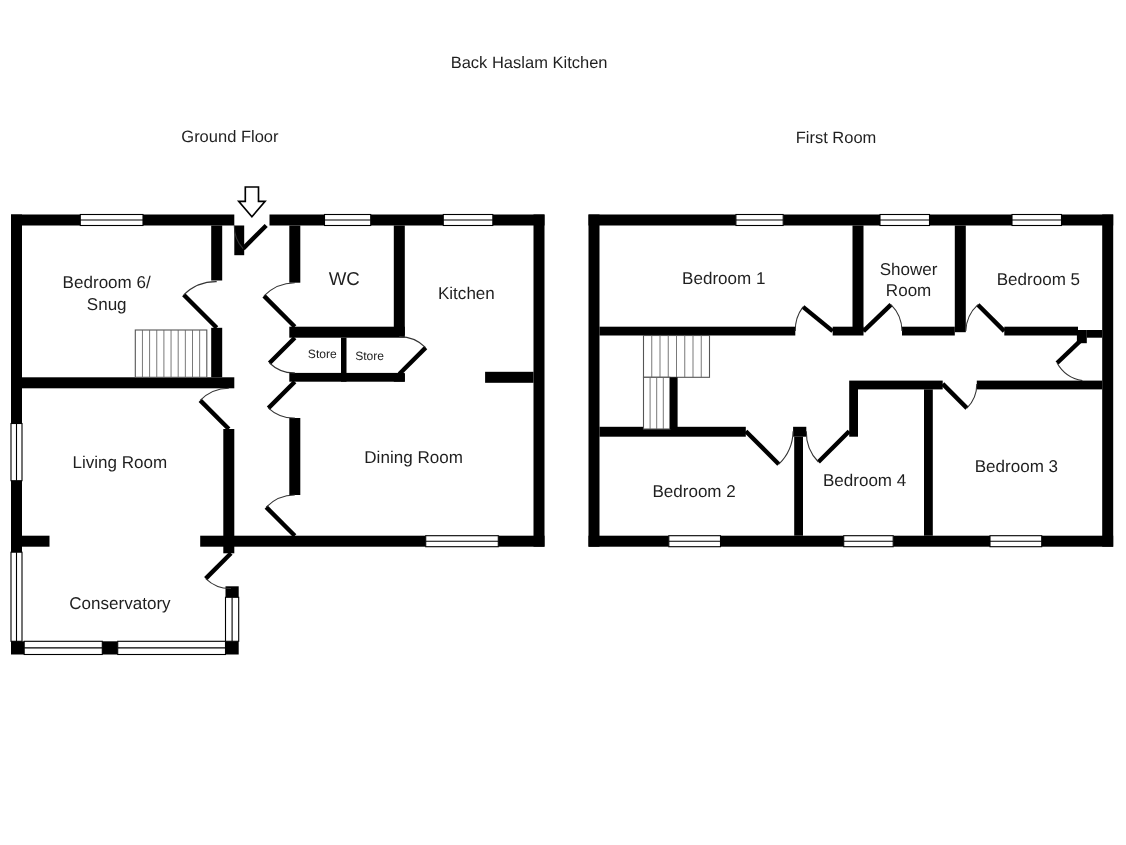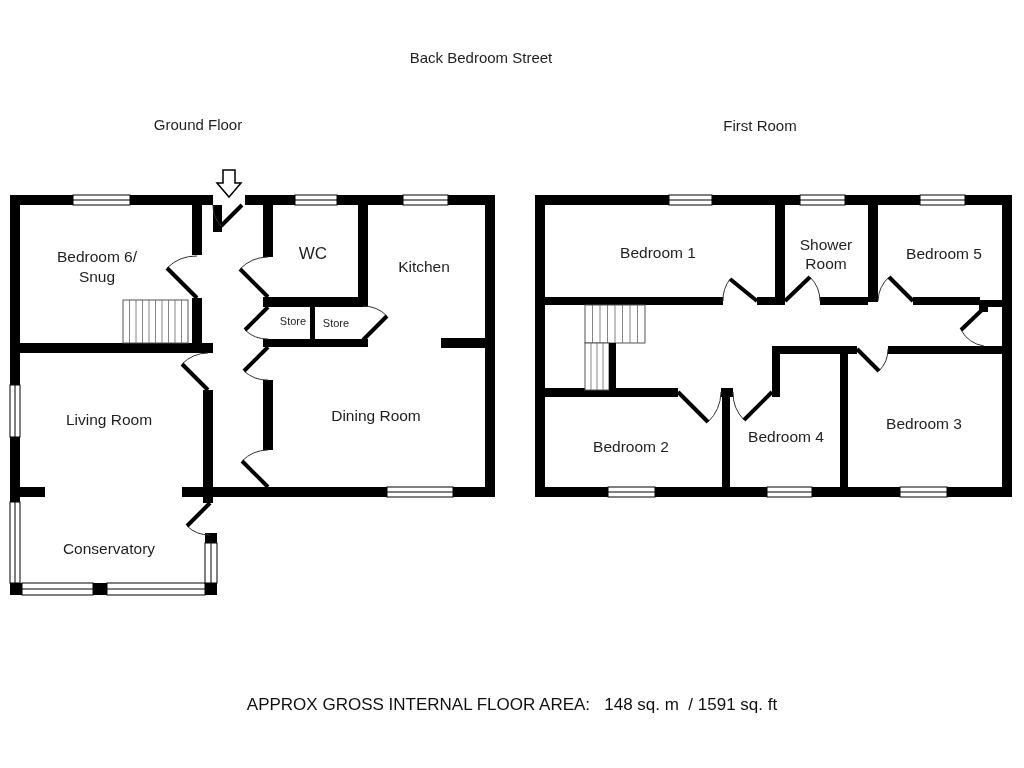--- a/index.html
+++ b/index.html
@@ -25,22 +25,22 @@
   .arc{stroke:#333;stroke-width:1;fill:none;}
   .roomlabel{fill:#1f1f1f;font-size:15.5px;text-anchor:middle;font-family:"Liberation Sans",sans-serif;}
   .storelabel{fill:#1f1f1f;font-size:11px;text-anchor:middle;font-family:"Liberation Sans",sans-serif;}
   .arrow{fill:#ffffff;stroke:#000000;stroke-width:1.5;}
 </style>
 </head>
 <body>
 
 <div id="canvas">
 
-  <div class="hdr" style="left:481px;top:49px;">Back Bedroom Street</div>
-  <div class="hdr" style="left:198px;top:116px;">Ground Floor</div>
+  <div class="hdr" style="left:481px;top:49px;">Back Haslam Kitchen</div>
+  <div class="hdr" style="left:209px;top:116px;">Ground Floor</div>
   <div class="hdr" style="left:760px;top:117px;">First Room</div>
 
   <svg width="1024" height="768" viewBox="0 0 1024 768">
 
     <g>
 
       <path class="arrow" d="M223,170 L235,170 L235,183 L241,183 L229,197 L217,183 L223,183 Z"></path>
 
       <g>
         <rect class="wall" x="10" y="195" width="63" height="10"></rect>
@@ -279,14 +279,13 @@
         <text class="roomlabel" x="826" y="250">Shower</text>
         <text class="roomlabel" x="826" y="269">Room</text>
         <text class="roomlabel" x="944" y="259">Bedroom 5</text>
         <text class="roomlabel" x="631" y="452">Bedroom 2</text>
         <text class="roomlabel" x="786" y="442">Bedroom 4</text>
         <text class="roomlabel" x="924" y="429">Bedroom 3</text>
       </g>
     </g>
   </svg>
 
-  <div id="footer-area">APPROX GROSS INTERNAL FLOOR AREA:   148 sq. m  / 1591 sq. ft</div>
 </div>
 
 </body></html>

